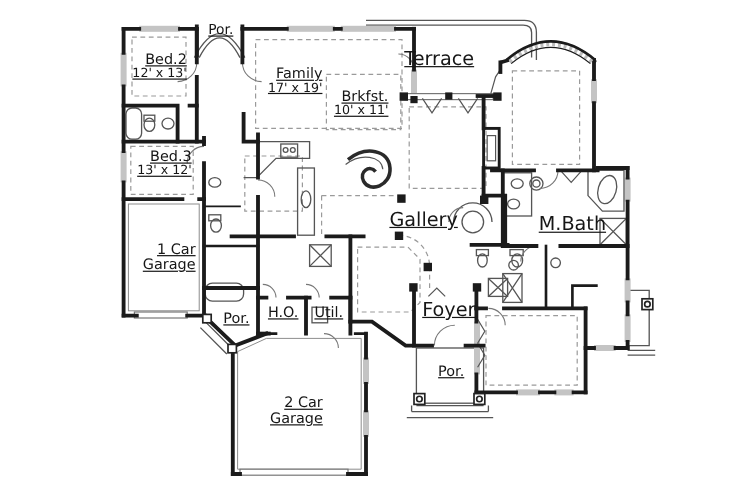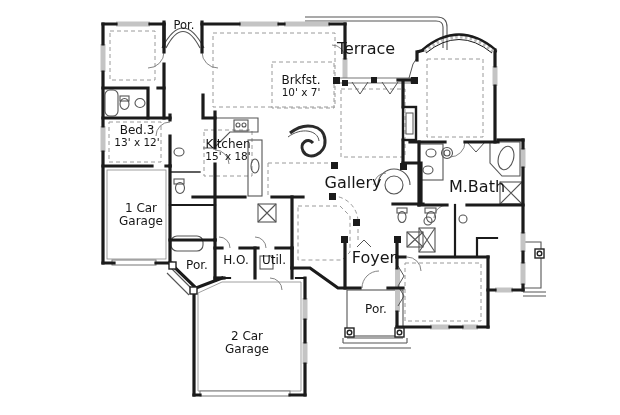--- a/index.html
+++ b/index.html
@@ -1,20 +1,20 @@
 <!DOCTYPE html>
 <html><head>
 <meta charset="utf-8">
 <style>
   html,body{margin:0;padding:0;background:#fff;}
   #stage{position:relative;width:620px;height:415px;background:#ffffff;overflow:hidden;
          font-family:"DejaVu Sans",sans-serif;}
   #plan-svg{position:absolute;left:0;top:0;}
-  .lbl{position:absolute;transform:translate(-50%,-50%);text-align:center;color:#161616;
-       font-size:12px;line-height:1.12;white-space:nowrap;}
+  .lbl{position:absolute;transform:translate(-50%,-50%);text-align:right;color:#161616;
+       font-size:12px;line-height:1.12;white-space:nowrap;text-decoration:underline;}
   .lbl .d{display:block;font-size:10.5px;}
   .f13{font-size:16px;}
   .f11{font-size:11.5px;}
 </style>
 </head>
 <body>
 
 <div id="stage">
 <svg id="plan-svg" width="620" height="415" viewBox="0 0 620 415">
 
@@ -250,24 +250,25 @@
     <rect x="395" y="328" width="9" height="9"></rect>
         <circle cx="399.5" cy="332.5" r="2.3"></circle>
     <rect x="535" y="249" width="9" height="9"></rect>
         <circle cx="539.5" cy="253.5" r="2.3"></circle>
     <rect x="169" y="262" width="7" height="7"></rect>
     <rect x="190" y="287" width="7" height="7"></rect>
   </g>
 </svg>
 
   <div class="lbl f11" style="left:184px;top:25px"><span>Por.</span></div>
-  <div class="lbl" style="left:301px;top:87px"><span>Brkfst.</span><span class="d">10' x 7'</span></div>
+  <div class="lbl" style="left:133px;top:56px"><span>Bed.2</span><span class="d">12' x 13'</span></div>
+  <div class="lbl" style="left:246px;top:68px"><span>Family</span><span class="d">17' x 19'</span></div>
+  <div class="lbl" style="left:301px;top:87px"><span>Brkfst.</span><span class="d">10' x 11'</span></div>
   <div class="lbl f13" style="left:366px;top:49px"><span>Terrace</span></div>
   <div class="lbl" style="left:137px;top:137px"><span>Bed.3</span><span class="d">13' x 12'</span></div>
-  <div class="lbl" style="left:228px;top:151px"><span>Kitchen</span><span class="d">15' x 18'</span></div>
   <div class="lbl f13" style="left:353px;top:183px"><span>Gallery</span></div>
   <div class="lbl f13" style="left:477px;top:187px"><span>M.Bath</span></div>
   <div class="lbl" style="left:141px;top:215px"><span>1 Car</span><span style="display:block">Garage</span></div>
   <div class="lbl" style="left:197px;top:266px"><span>Por.</span></div>
   <div class="lbl" style="left:236px;top:261px"><span>H.O.</span></div>
   <div class="lbl" style="left:274px;top:261px"><span>Util.</span></div>
   <div class="lbl f13" style="left:374px;top:258px"><span>Foyer</span></div>
   <div class="lbl" style="left:376px;top:310px"><span>Por.</span></div>
   <div class="lbl" style="left:247px;top:343px"><span>2 Car</span><span style="display:block">Garage</span></div>
 </div>

